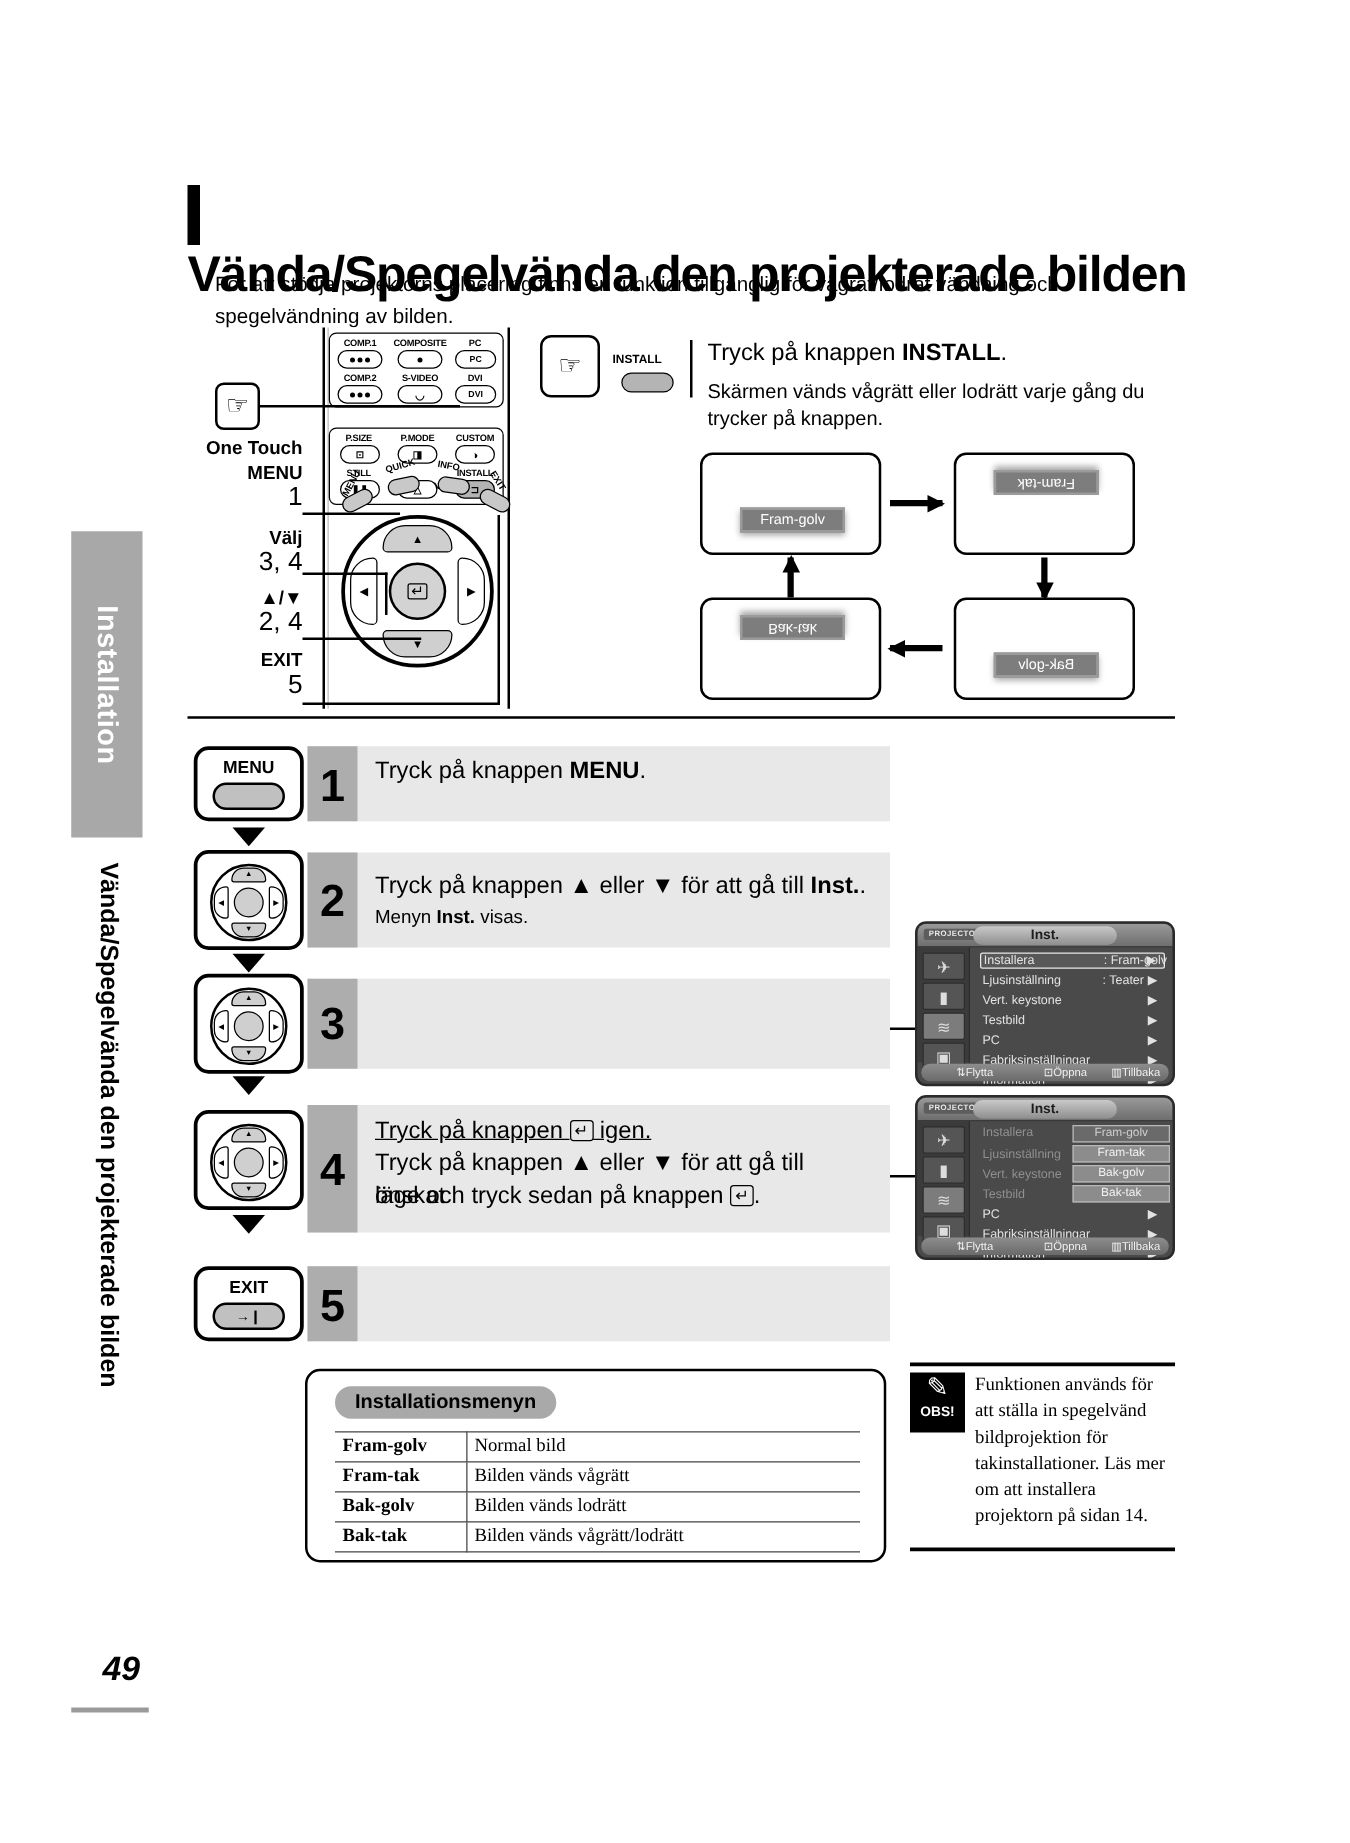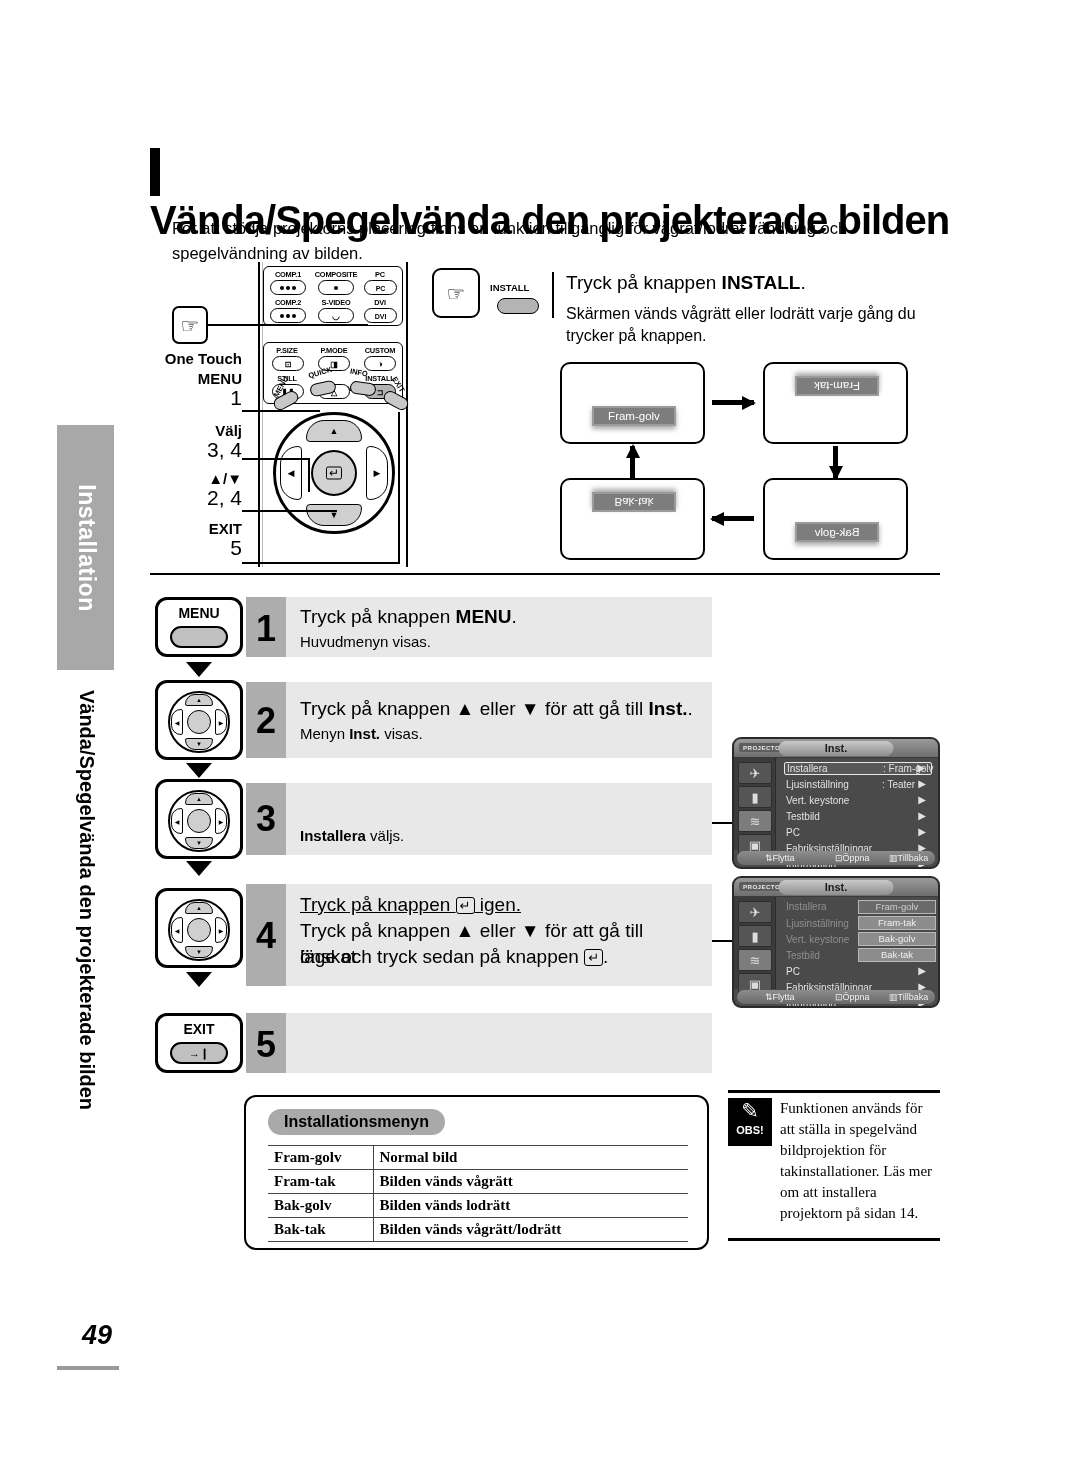--- a/index.html
+++ b/index.html
@@ -278,21 +278,21 @@
     border:2.4px solid #000; border-radius:12px; background:#fff;
   }
   .tbl-badge {
     position:absolute; left:22px; top:12px; padding:4px 16px;
     background:#a9a9a9; border-radius:14px;
     font-size:16px; font-weight:bold; color:#000;
   }
   .tbl { position:absolute; left:22px; top:48px; width:420px; border-collapse:collapse; }
   .tbl td {
     border-bottom:1.6px solid #444; padding:3px 6px;
-    font-family:"Liberation Serif", serif; font-size:15px;font-weight:bold;
+    font-family:"Liberation Serif", serif; font-size:15px;
   }
   .tbl tr:first-child td { border-top:1.6px solid #444; }
   .tbl td.k { width:105px; font-weight:bold; border-right:1.6px solid #444; }
 
   
   .note { position:absolute; left:728px; top:1090px; width:212px; }
   .note-top { position:absolute; left:0; top:0; width:212px; height:2.5px; background:#000; }
   .note-bot { position:absolute; left:0; top:148px; width:212px; height:2.5px; background:#000; }
   .note-ic {
     position:absolute; left:0; top:8px; width:44px; height:48px; background:#000;
@@ -476,21 +476,20 @@
   <div class="step-num-bg" style="left:246px; top:597px; height:60px;"></div>
   <div class="step-num" style="left:246px; top:608px;">1</div>
   <div class="keybox" style="left:155px; top:597px;">
     <div class="kb-lbl">MENU</div>
     <div class="kb-pill"></div>
   </div>
   <div class="down-tri" style="left:186px; top:662px;"></div>
   <div class="step-main" style="left:300px; top:604px; width:400px;">
     <span>Tryck på knappen </span><b>MENU</b><span>.</span>
   </div>
-  <div class="step-sub" style="left:300px; top:632px; width:400px;">Huvudmenyn visas.</div>
 
   <div class="step-band" style="left:246px; top:682px; width:466px; height:76px;"></div>
   <div class="step-num-bg" style="left:246px; top:682px; height:76px;"></div>
   <div class="step-num" style="left:246px; top:700px;">2</div>
   <div class="keybox tall" style="left:155px; top:680px;">
     <div class="kb-dpad">
       <div class="kb-ring"></div>
       <div class="kb-arm ka-up">▲</div>
       <div class="kb-arm ka-dn">▼</div>
       <div class="kb-arm ka-lf">◀</div>
@@ -513,23 +512,20 @@
     <div class="kb-dpad">
       <div class="kb-ring"></div>
       <div class="kb-arm ka-up">▲</div>
       <div class="kb-arm ka-dn">▼</div>
       <div class="kb-arm ka-lf">◀</div>
       <div class="kb-arm ka-rt">▶</div>
       <div class="kb-ctr"></div>
     </div>
   </div>
   <div class="down-tri" style="left:186px; top:861px;"></div>
-  <div class="step-sub" style="left:300px; top:826px; width:420px;">
-    <b>Installera</b><span> väljs.</span>
-  </div>
 
   <div class="step-band" style="left:246px; top:884px; width:466px; height:102px;"></div>
   <div class="step-num-bg" style="left:246px; top:884px; height:102px;"></div>
   <div class="step-num" style="left:246px; top:915px;">4</div>
   <div class="keybox tall" style="left:155px; top:888px;">
     <div class="kb-dpad">
       <div class="kb-ring"></div>
       <div class="kb-arm ka-up">▲</div>
       <div class="kb-arm ka-dn">▼</div>
       <div class="kb-arm ka-lf">◀</div>

